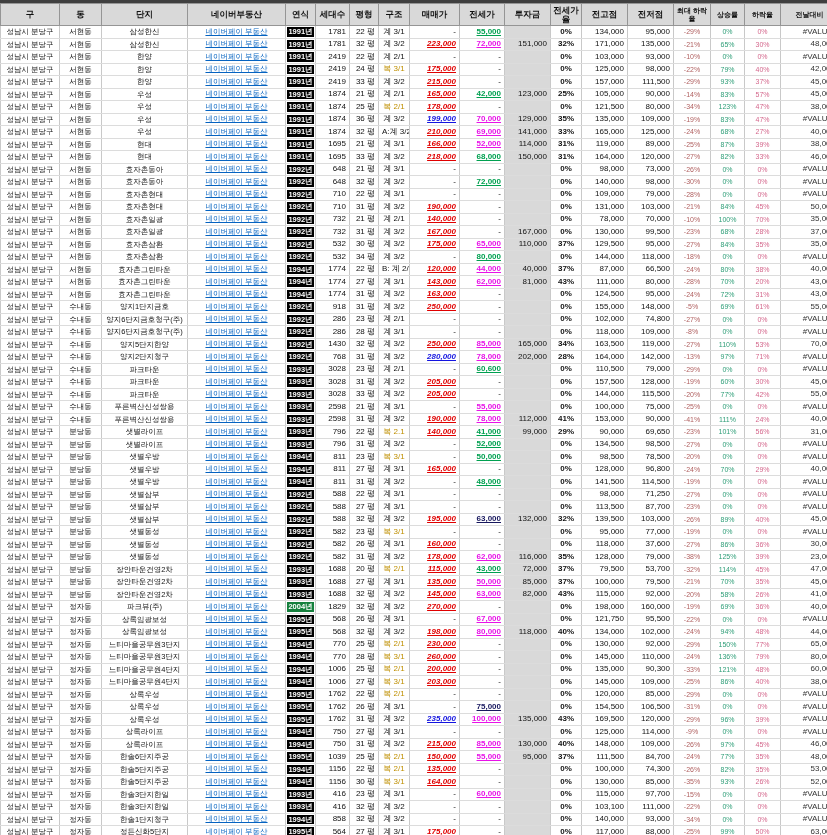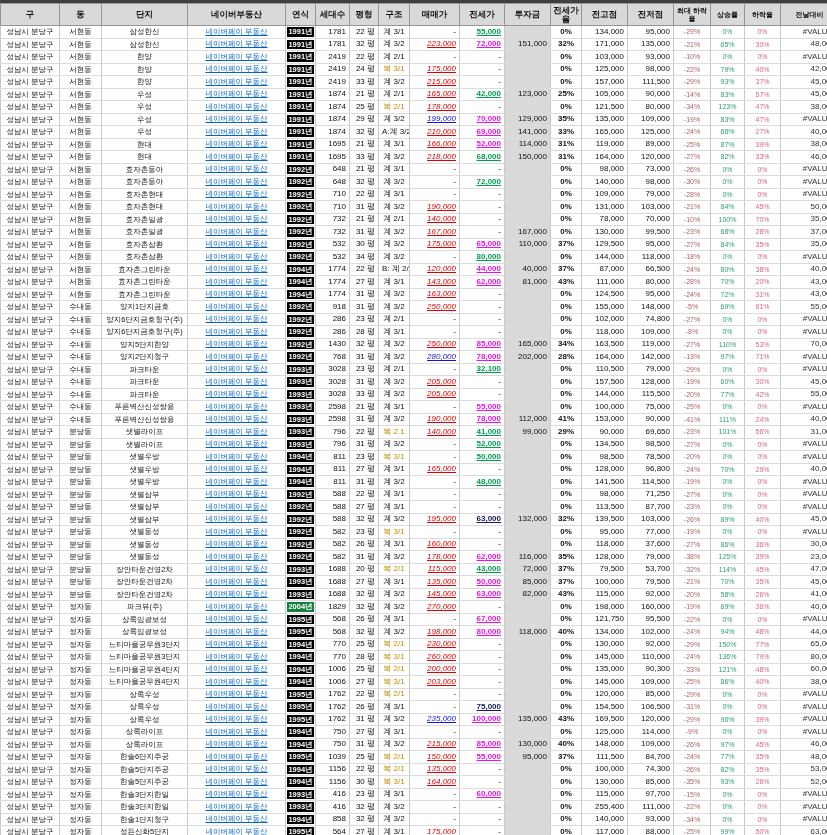--- a/index.html
+++ b/index.html
@@ -22,21 +22,21 @@
          text-align:center;padding:1px 0;}
   .badge.hl{background:#15803d;}
   td.tj{background:#d9d9d9;}
   td.rate{font-weight:bold;}
   td.small{font-size:7px;padding:0 2px;}
   td.md{color:#b06060;}
   td.up{color:#2f9e78;}
   td.dn{color:#d4678c;}
   td.dl{color:#333;}
   .link{color:#0563c1;text-decoration:underline;font-size:7.5px;cursor:pointer;}
-  .mm{font-weight:normal;font-style:italic;text-decoration:underline;color:#e00000;}
+  .mm{font-weight:bold;font-style:italic;text-decoration:underline;color:#e00000;}
   .mm.blue{color:#1414e0;}
   .js{font-weight:bold;text-decoration:underline;}
   .js.g{color:#00a050;}
   .js.m{color:#e813e8;}
   .js.k{color:#17175e;}
   .bok{color:#bf8f00;}
   .plain{color:#111;}
 </style>
 </head>
 <body>
@@ -242,21 +242,21 @@
   </tr>
         <tr>
     <td class="c gu">성남시 분당구</td>
     <td class="c dong">서현동</td>
     <td class="c danji">우성</td>
     <td class="c"><span class="link">네이버페이 부동산</span></td>
     <td class="yearcell">
             <span class="badge ">1991년</span>
           </td>
     <td class="r">1874</td>
-    <td class="r">29 평</td>
+    <td class="r">36 평</td>
     <td class="c ">계 3/2</td>
     <td class="r"><span class="mm blue">199,000</span></td>
     <td class="r"><span class="js m">70,000</span></td>
     <td class="r tj">129,000</td>
     <td class="c rate">35%</td>
     <td class="r">135,000</td>
     <td class="r">109,000</td>
     <td class="c small md">-19%</td>
     <td class="c small up">83%</td>
     <td class="c small dn">47%</td>
@@ -685,21 +685,21 @@
     <td class="c dong">수내동</td>
     <td class="c danji">파크타운</td>
     <td class="c"><span class="link">네이버페이 부동산</span></td>
     <td class="yearcell">
             <span class="badge ">1993년</span>
           </td>
     <td class="r">3028</td>
     <td class="r">23 평</td>
     <td class="c ">계 2/1</td>
     <td class="r"><span class="plain">-</span></td>
-    <td class="r"><span class="js g">32,100</span></td>
+    <td class="r"><span class="js g">60,600</span></td>
     <td class="r tj"></td>
     <td class="c rate">0%</td>
     <td class="r">110,500</td>
     <td class="r">79,000</td>
     <td class="c small md">-29%</td>
     <td class="c small up">0%</td>
     <td class="c small dn">0%</td>
     <td class="r dl">#VALUE!</td>
   </tr>
         <tr>
@@ -1458,21 +1458,21 @@
     <td class="yearcell">
             <span class="badge ">1993년</span>
           </td>
     <td class="r">416</td>
     <td class="r">32 평</td>
     <td class="c ">계 3/2</td>
     <td class="r"><span class="plain">-</span></td>
     <td class="r"><span class="plain">-</span></td>
     <td class="r tj"></td>
     <td class="c rate">0%</td>
-    <td class="r">255,400</td>
+    <td class="r">103,100</td>
     <td class="r">111,000</td>
     <td class="c small md">-22%</td>
     <td class="c small up">0%</td>
     <td class="c small dn">0%</td>
     <td class="r dl">#VALUE!</td>
   </tr>
         <tr>
     <td class="c gu">성남시 분당구</td>
     <td class="c dong">정자동</td>
     <td class="c danji">한솔1단지청구</td>

